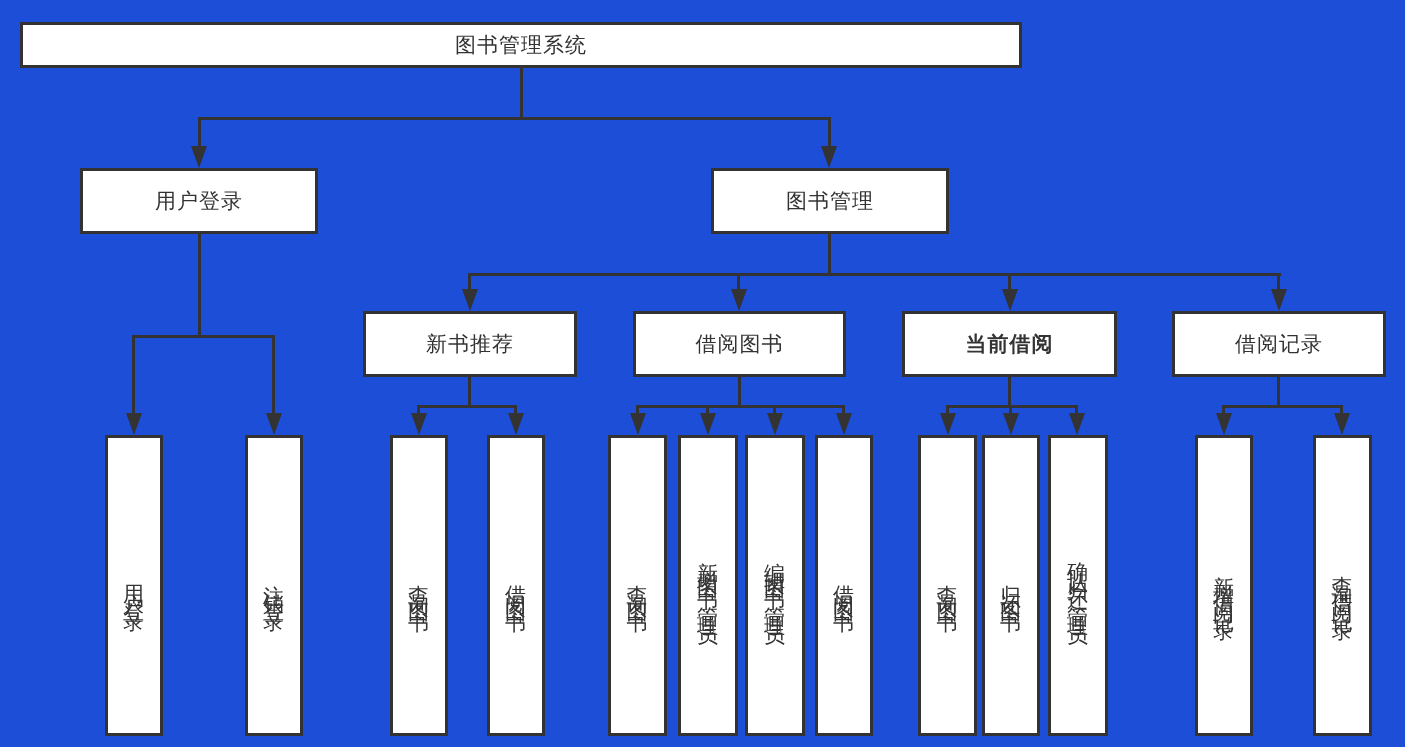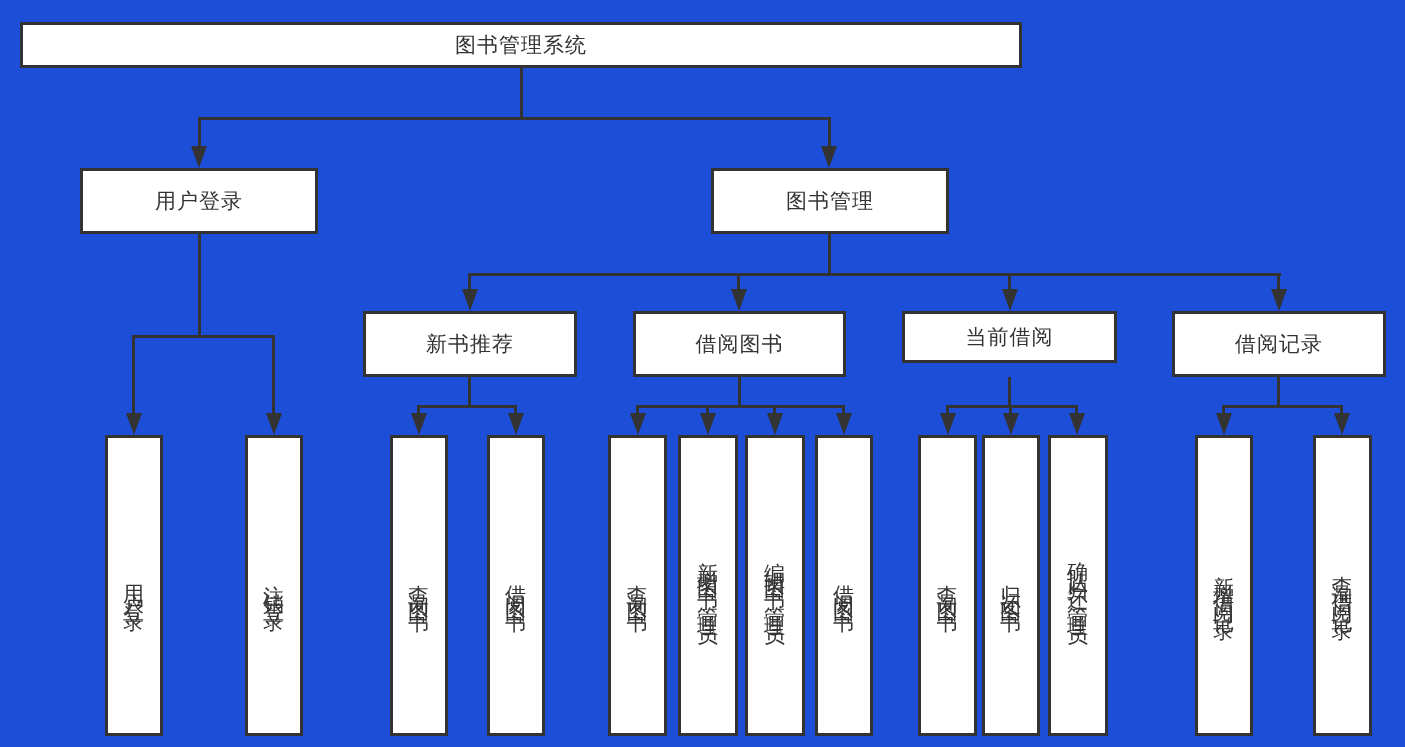--- a/index.html
+++ b/index.html
@@ -45,21 +45,21 @@
   <div class="box" style="left:363px;top:311px;width:214px;height:66px;">
     <span class="hlabel">新书推荐</span>
   </div>
 
   <div class="box" style="left:711px;top:168px;width:238px;height:66px;">
     <span class="hlabel">图书管理</span>
   </div>
   <div class="box" style="left:633px;top:311px;width:213px;height:66px;">
     <span class="hlabel">借阅图书</span>
   </div>
-  <div class="box" style="left:902px;top:311px;width:215px;height:52px;">
+  <div class="box" style="left:902px;top:311px;width:215px;height:66px;font-weight:bold;">
     <span class="hlabel">当前借阅</span>
   </div>
   <div class="box" style="left:1172px;top:311px;width:214px;height:66px;">
     <span class="hlabel">借阅记录</span>
   </div>
 
   <div class="box" style="left:105px;top:435px;width:58px;height:301px;">
     <span class="vtext">用户登录</span>
   </div>
   <div class="box" style="left:245px;top:435px;width:58px;height:301px;">

